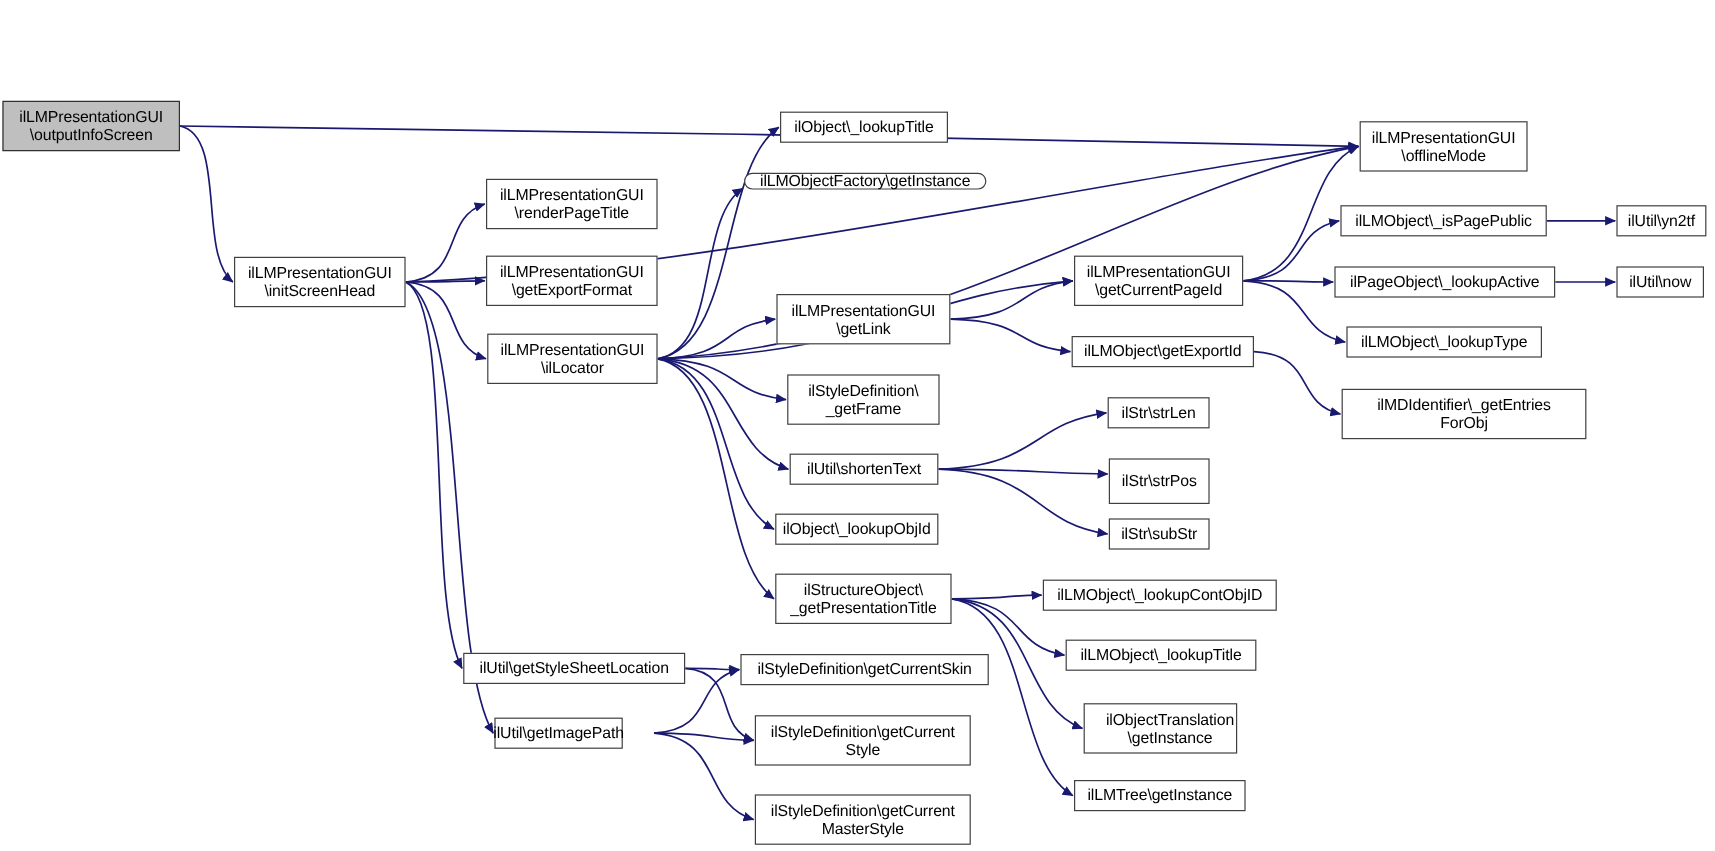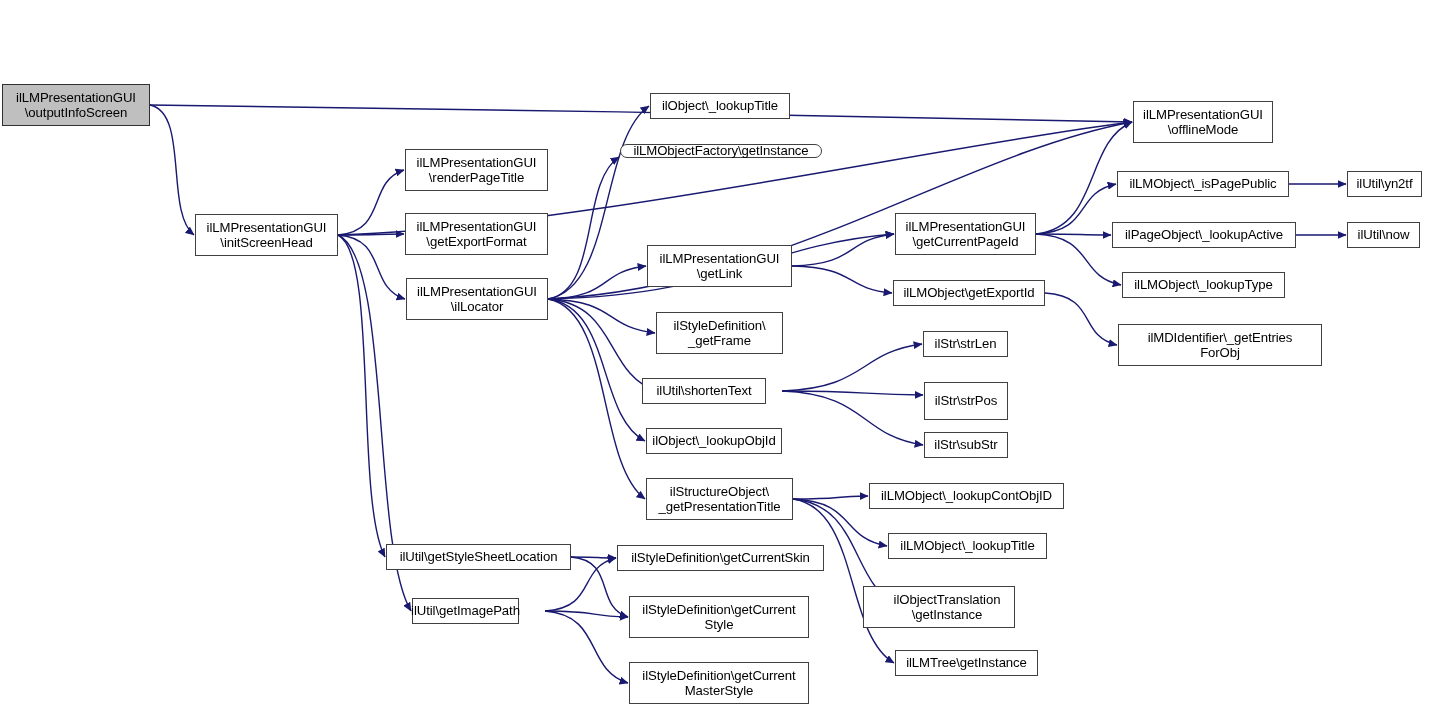--- a/index.html
+++ b/index.html
@@ -85,21 +85,21 @@
       <div class="node" style="left: 405px; top: 213px; width: 143px; height: 42px;">ilLMPresentationGUI
 \getExportFormat</div>
       <div class="node" style="left: 406px; top: 278px; width: 142px; height: 42px;">ilLMPresentationGUI
 \ilLocator</div>
       <div class="node" style="left: 650px; top: 93px; width: 140px; height: 26px;">ilObject\_lookupTitle</div>
       <div class="node" style="left: 620px; top: 144px; width: 202px; height: 14px; border-radius: 11px;">ilLMObjectFactory\getInstance</div>
       <div class="node" style="left: 647px; top: 245px; width: 145px; height: 42px;">ilLMPresentationGUI
 \getLink</div>
       <div class="node" style="left: 656px; top: 312px; width: 127px; height: 42px;">ilStyleDefinition\
 _getFrame</div>
-      <div class="node" style="left: 642px; top: 378px; width: 124px; height: 26px;">ilUtil\shortenText</div>
+      <div class="node" style="left: 658px; top: 378px; width: 124px; height: 26px;">ilUtil\shortenText</div>
       <div class="node" style="left: 646px; top: 428px; width: 136px; height: 26px;">ilObject\_lookupObjId</div>
       <div class="node" style="left: 646px; top: 478px; width: 147px; height: 42px;">ilStructureObject\
 _getPresentationTitle</div>
       <div class="node" style="left: 386px; top: 544px; width: 185px; height: 26px;">ilUtil\getStyleSheetLocation</div>
       <div class="node" style="left: 412px; top: 598px; width: 107px; height: 26px;">ilUtil\getImagePath</div>
       <div class="node" style="left: 617px; top: 545px; width: 207px; height: 26px;">ilStyleDefinition\getCurrentSkin</div>
       <div class="node" style="left: 629px; top: 596px; width: 180px; height: 42px;">ilStyleDefinition\getCurrent
 Style</div>
       <div class="node" style="left: 629px; top: 662px; width: 180px; height: 42px;">ilStyleDefinition\getCurrent
 MasterStyle</div>
@@ -113,17 +113,17 @@
       <div class="node" style="left: 1122px; top: 272px; width: 163px; height: 26px;">ilLMObject\_lookupType</div>
       <div class="node" style="left: 1118px; top: 324px; width: 204px; height: 42px;">ilMDIdentifier\_getEntries
 ForObj</div>
       <div class="node" style="left: 1347px; top: 171px; width: 75px; height: 26px;">ilUtil\yn2tf</div>
       <div class="node" style="left: 1347px; top: 222px; width: 73px; height: 26px;">ilUtil\now</div>
       <div class="node" style="left: 923px; top: 331px; width: 85px; height: 26px;">ilStr\strLen</div>
       <div class="node" style="left: 924px; top: 382px; width: 84px; height: 38px;">ilStr\strPos</div>
       <div class="node" style="left: 924px; top: 432px; width: 84px; height: 26px;">ilStr\subStr</div>
       <div class="node" style="left: 869px; top: 483px; width: 195px; height: 26px;">ilLMObject\_lookupContObjID</div>
       <div class="node" style="left: 888px; top: 533px; width: 159px; height: 26px;">ilLMObject\_lookupTitle</div>
-      <div class="node" style="left: 863px; top: 586px; width: 152px; height: 42px; padding-left: 16px;">ilObjectTranslation
+      <div class="node" style="left: 903px; top: 586px; width: 128px; height: 42px; padding-left: 16px;">ilObjectTranslation
 \getInstance</div>
       <div class="node" style="left: 895px; top: 650px; width: 143px; height: 26px;">ilLMTree\getInstance</div>
     </div>
 </div>
 
 </body></html>

